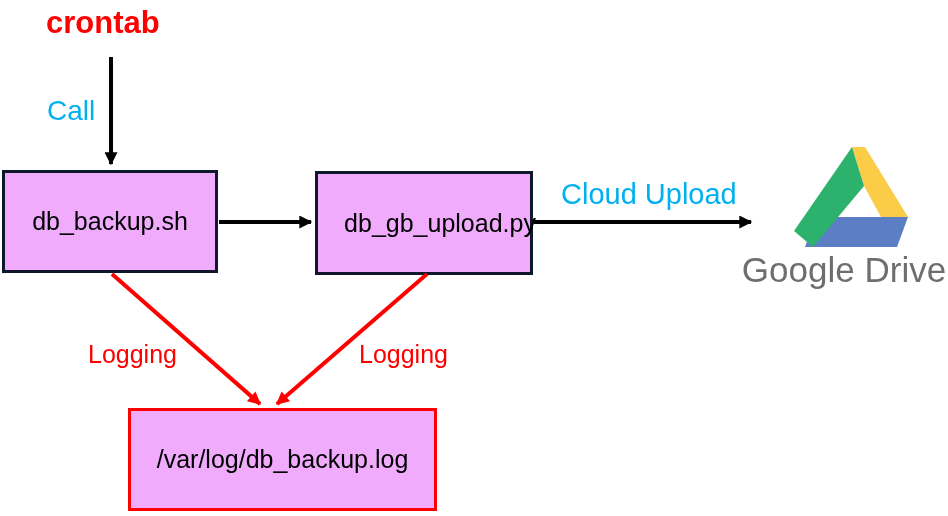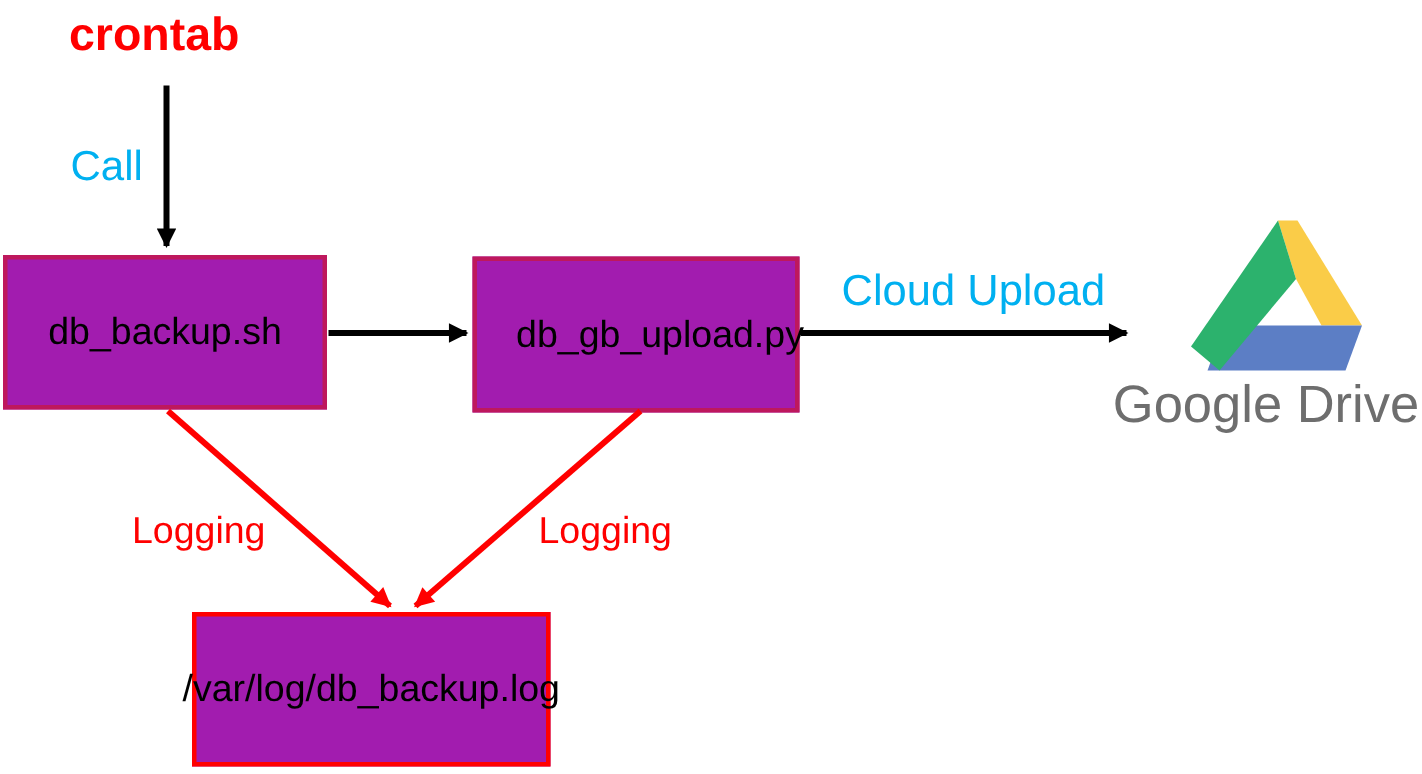--- a/index.html
+++ b/index.html
@@ -24,22 +24,22 @@
   }
   .label {
     position: absolute;
     white-space: nowrap;
     line-height: 1.15;
     z-index: 2;
   }
   .node-box {
     position: absolute;
     box-sizing: border-box;
-    background: #a21caf;
-    border: 3px solid #be185d;
+    background: #f0abfc;
+    border: 3px solid #0f172a;
     display: flex;
     align-items: center;
     justify-content: center;
     font-size: 25px;
     color: #000000;
     z-index: 2;
     white-space: nowrap;
   }
   .crontab-label {
     left: 46px;
@@ -81,21 +81,21 @@
   }
   .logging-right {
     left: 359px;
     top: 340px;
     font-size: 25px;
     color: #FF0000;
   }
   .box-log {
     left: 128px;
     top: 408px;
-    width: 239px;
+    width: 309px;
     height: 103px;
     border-color: #FF0000;
     text-align: right;
   }
   .gdrive-icon {
     position: absolute;
     left: 791px;
     top: 145px;
     z-index: 2;
   }

